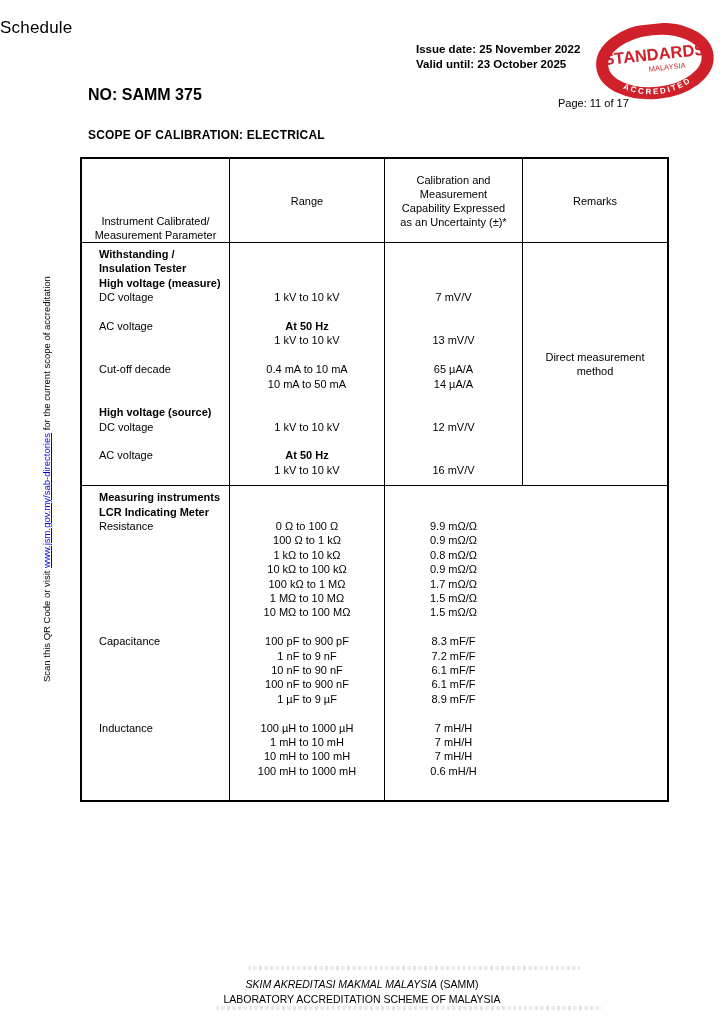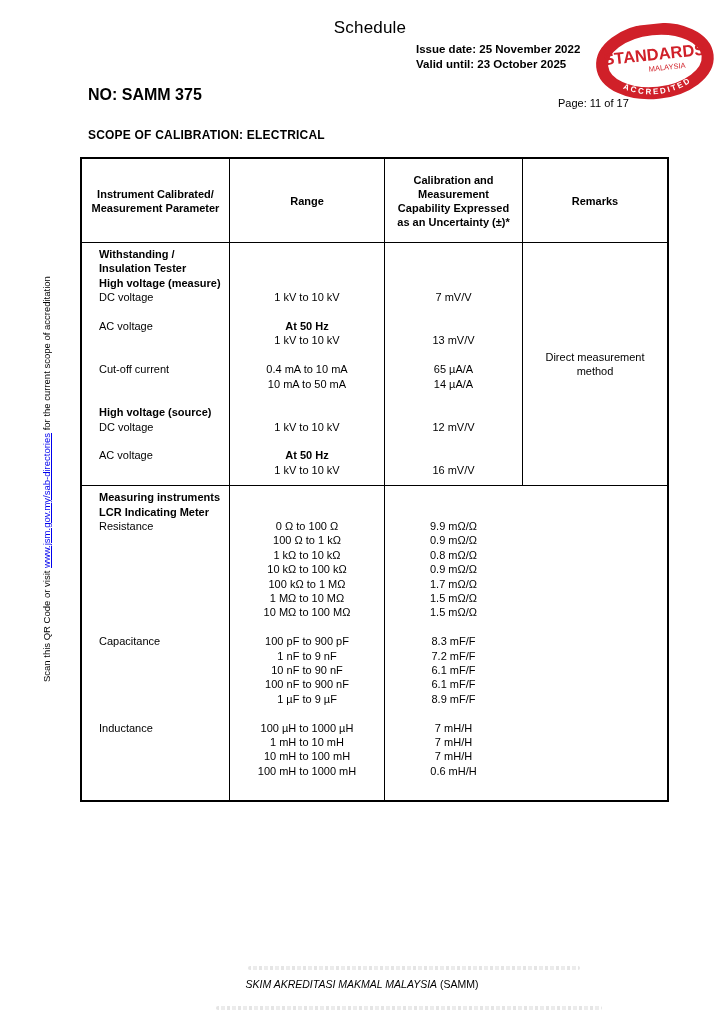--- a/index.html
+++ b/index.html
@@ -6,22 +6,22 @@
   .page{
     position:relative;
     width:724px;height:1024px;
     margin:0 auto;
     background:#ffffff;
     font-family:"Liberation Sans","DejaVu Sans",sans-serif;
     color:#000;
     overflow:hidden;
   }
   .doc-title{
-    position:absolute;left:16px;right:0;top:18px;
-    text-align:center;font-size:17px;letter-spacing:.2px;
+    position:absolute;left:0;right:0;top:18px;
+    font-size:17px;letter-spacing:.2px;
   }
   .issue-block{
     position:absolute;left:416px;top:42px;
     font-size:11.5px;font-weight:bold;line-height:15px;white-space:nowrap;
   }
   .logo-wrap{position:absolute;left:595px;top:24px;width:120px;height:76px;transform:rotate(-6deg);}
   .doc-no{position:absolute;left:88px;top:86px;font-size:16px;font-weight:bold;}
   .page-no{position:absolute;left:558px;top:97px;font-size:11px;}
   .scope-heading{position:absolute;left:88px;top:128px;font-size:12px;font-weight:bold;letter-spacing:.2px;}
 
@@ -35,23 +35,23 @@
 
   
   .cal-table{
     position:absolute;left:80px;top:157px;width:585px;
     border:2px solid #000;font-size:11px;
   }
   .trow{display:grid;grid-template-columns:147px 155px 138px 145px;}
   .thead{border-bottom:1px solid #000;}
   .th{
     min-height:83px;display:flex;align-items:center;justify-content:center;
-    text-align:center;font-weight:bold;border-left:1px solid #000;line-height:14px;
-  }
-  .th:first-child{border-left:none;}
+    text-align:center;font-weight:normal;border-left:1px solid #000;line-height:14px;
+  }
+  .th:first-child{border-left:none;align-items:flex-end;}
   .section{border-bottom:1px solid #000;}
   .section:last-child{border-bottom:none;}
   .cell{border-left:1px solid #000;padding-top:4px;padding-bottom:8px;}
   .cell:first-child{border-left:none;padding-left:17px;padding-right:3px;}
   .cell.center{text-align:center;}
   .cell.remarks{display:flex;align-items:center;justify-content:center;text-align:center;padding-top:0;padding-bottom:0;}
   .cell.remarks > div{width:116px;line-height:14.4px;}
   .ln{height:14.4px;line-height:14.4px;white-space:nowrap;overflow:visible;}
   .cell.center .ln{white-space:nowrap;}
   .b{font-weight:bold;}
@@ -133,21 +133,21 @@
         <div class="trow section">
           <div class="cell">
             <div class="ln b">Withstanding /</div>
             <div class="ln b">Insulation Tester</div>
             <div class="ln b">High voltage (measure)</div>
             <div class="ln">DC voltage</div>
             <div class="ln">&nbsp;</div>
             <div class="ln">AC voltage</div>
             <div class="ln">&nbsp;</div>
             <div class="ln">&nbsp;</div>
-            <div class="ln">Cut-off current</div>
+            <div class="ln">Cut-off decade</div>
             <div class="ln">&nbsp;</div>
             <div class="ln">&nbsp;</div>
             <div class="ln b">High voltage (source)</div>
             <div class="ln">DC voltage</div>
             <div class="ln">&nbsp;</div>
             <div class="ln">AC voltage</div>
             <div class="ln">&nbsp;</div>
           </div>
           <div class="cell center">
             <div class="ln">&nbsp;</div>
@@ -260,17 +260,18 @@
             <div class="ln">&nbsp;</div>
           </div>
         </div>
       </div>
   </div>
 
   <div class="artifact artifact-top"></div>
 
   <div class="footer">
     <div><span class="it">SKIM AKREDITASI MAKMAL MALAYSIA</span><span> (SAMM)</span></div>
+    <div>LABORATORY ACCREDITATION SCHEME OF MALAYSIA</div>
   </div>
 
   <div class="artifact artifact-bottom"></div>
 
 </div>
 
 </body></html>

